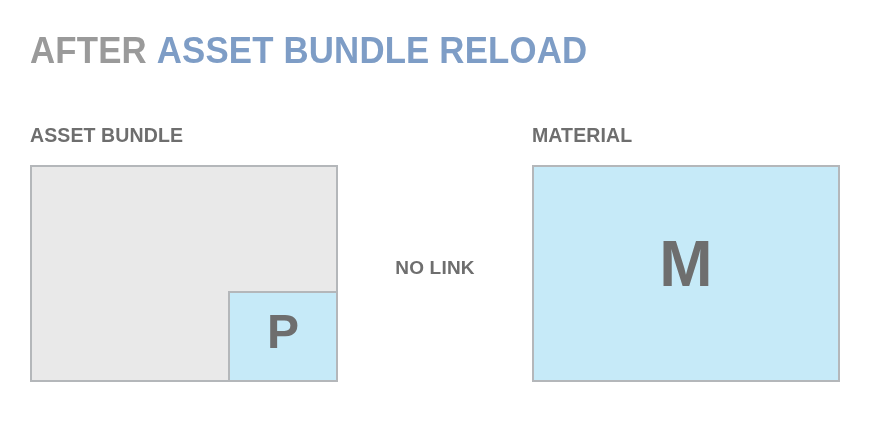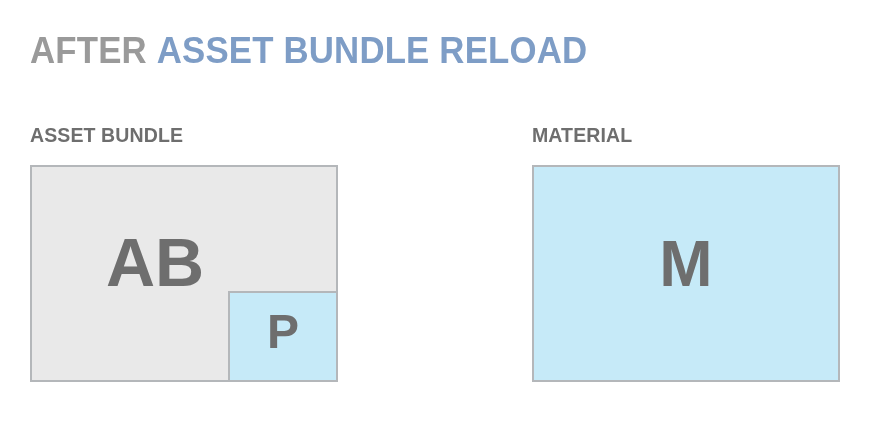--- a/index.html
+++ b/index.html
@@ -134,24 +134,24 @@
   <div class="title">
     <span class="t-gray">AFTER</span><span class="t-gray">&nbsp;</span><span class="t-blue">ASSET BUNDLE RELOAD</span>
   </div>
 
   <div class="heading heading-left">ASSET BUNDLE</div>
 
   <div class="heading heading-right">MATERIAL</div>
 
   <div class="box box-bundle"></div>
 
-  <div class="glyph glyph-ab">AB</div>
 
   <div class="box box-part"></div>
 
   <div class="glyph glyph-p">P</div>
 
+  <div class="link-label">NO LINK</div>
 
   <div class="box box-material"></div>
 
   <div class="glyph glyph-m">M</div>
 
 </div>
 
 </body></html>

